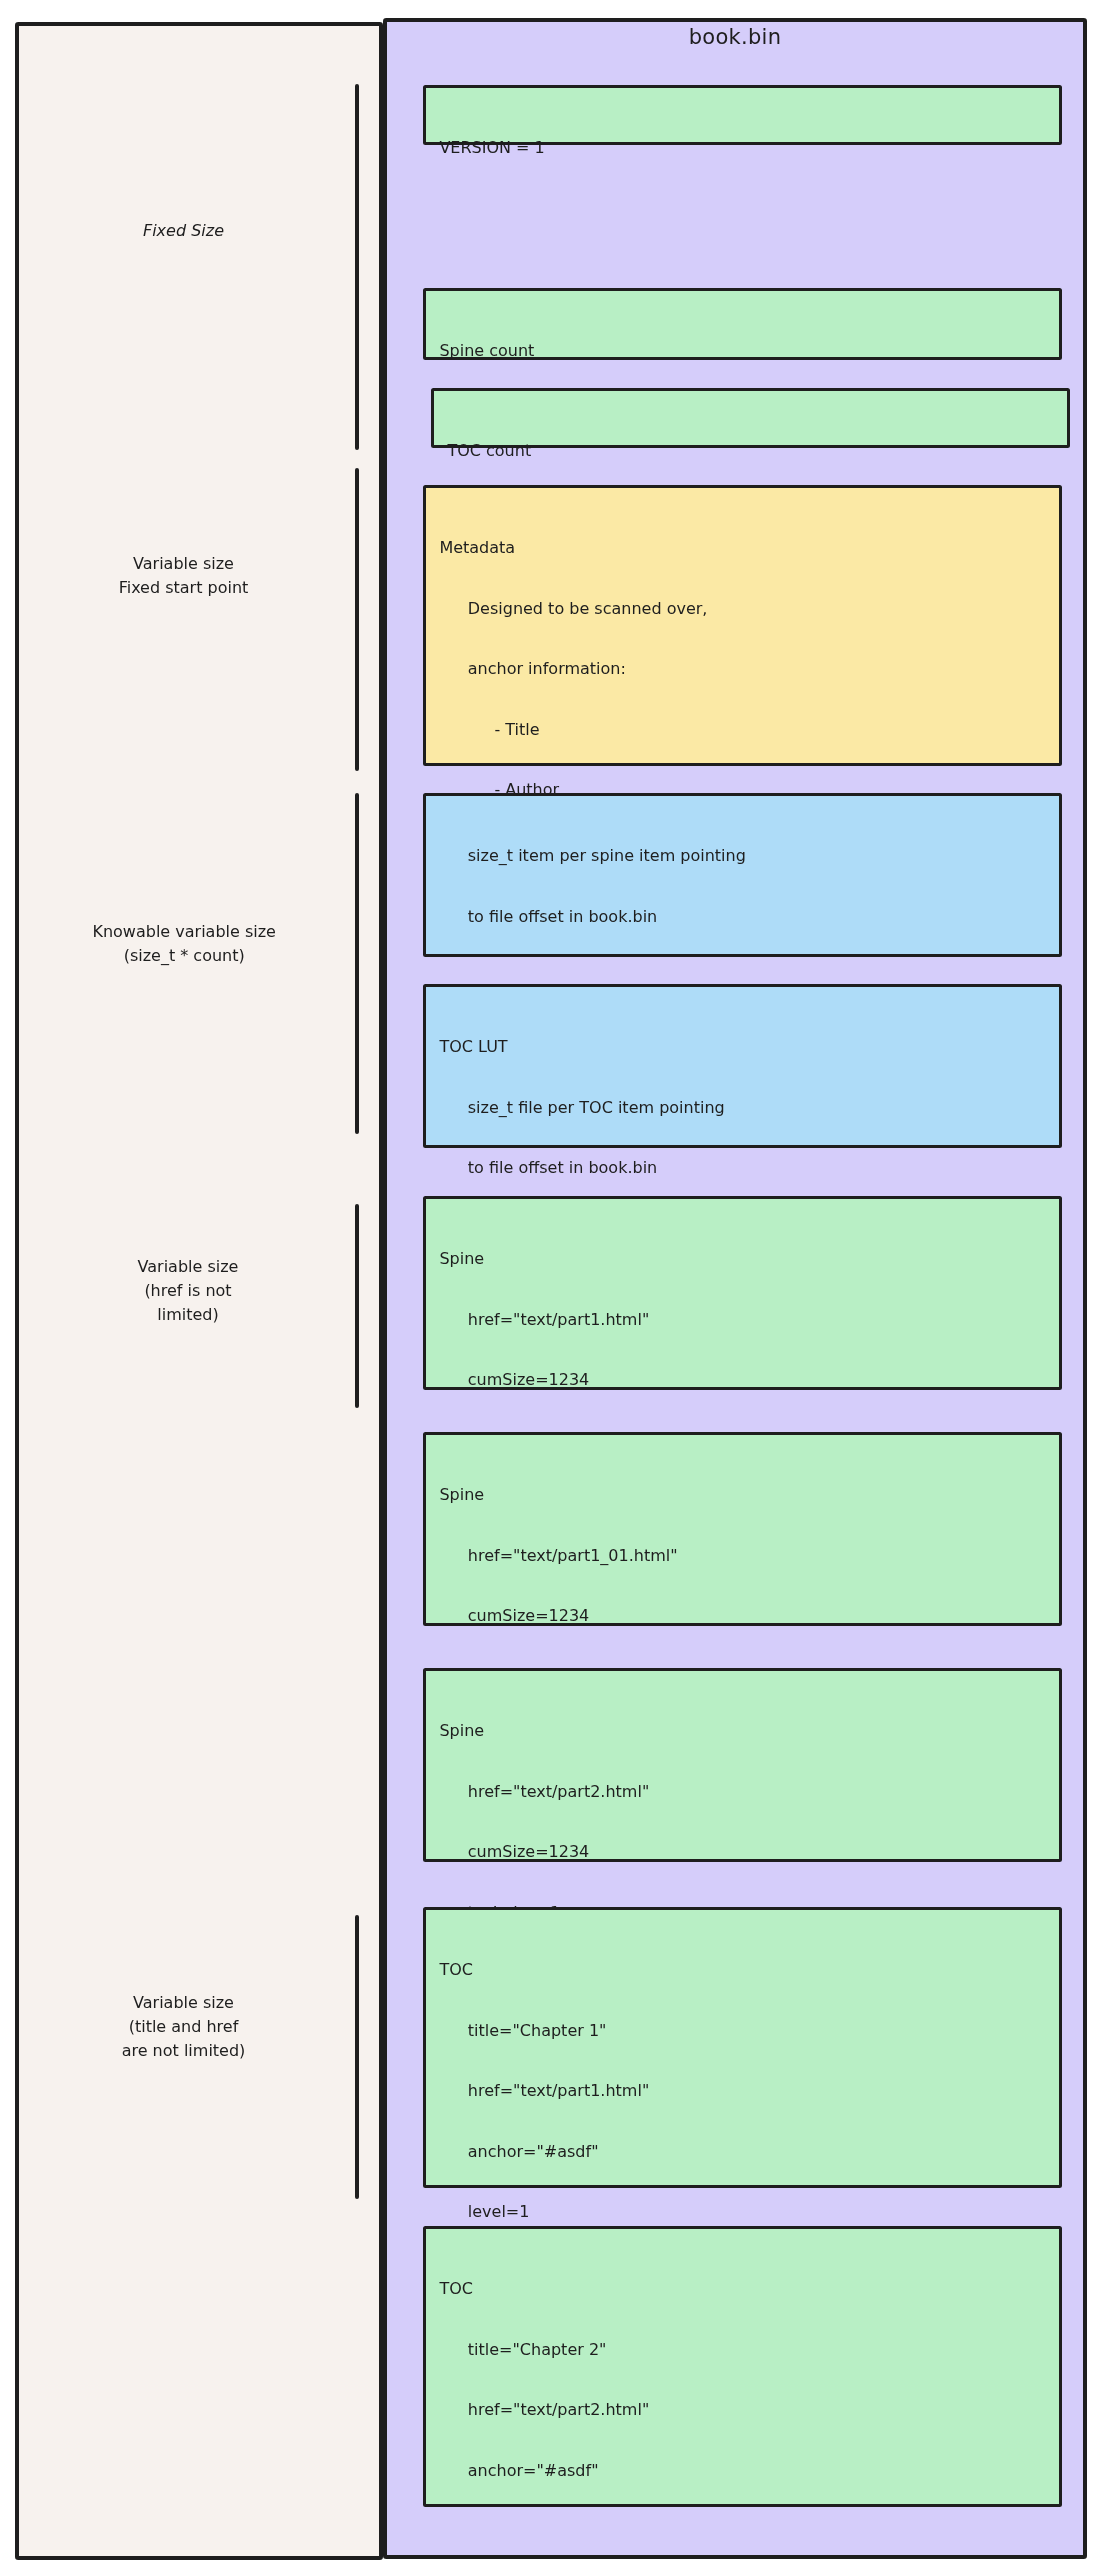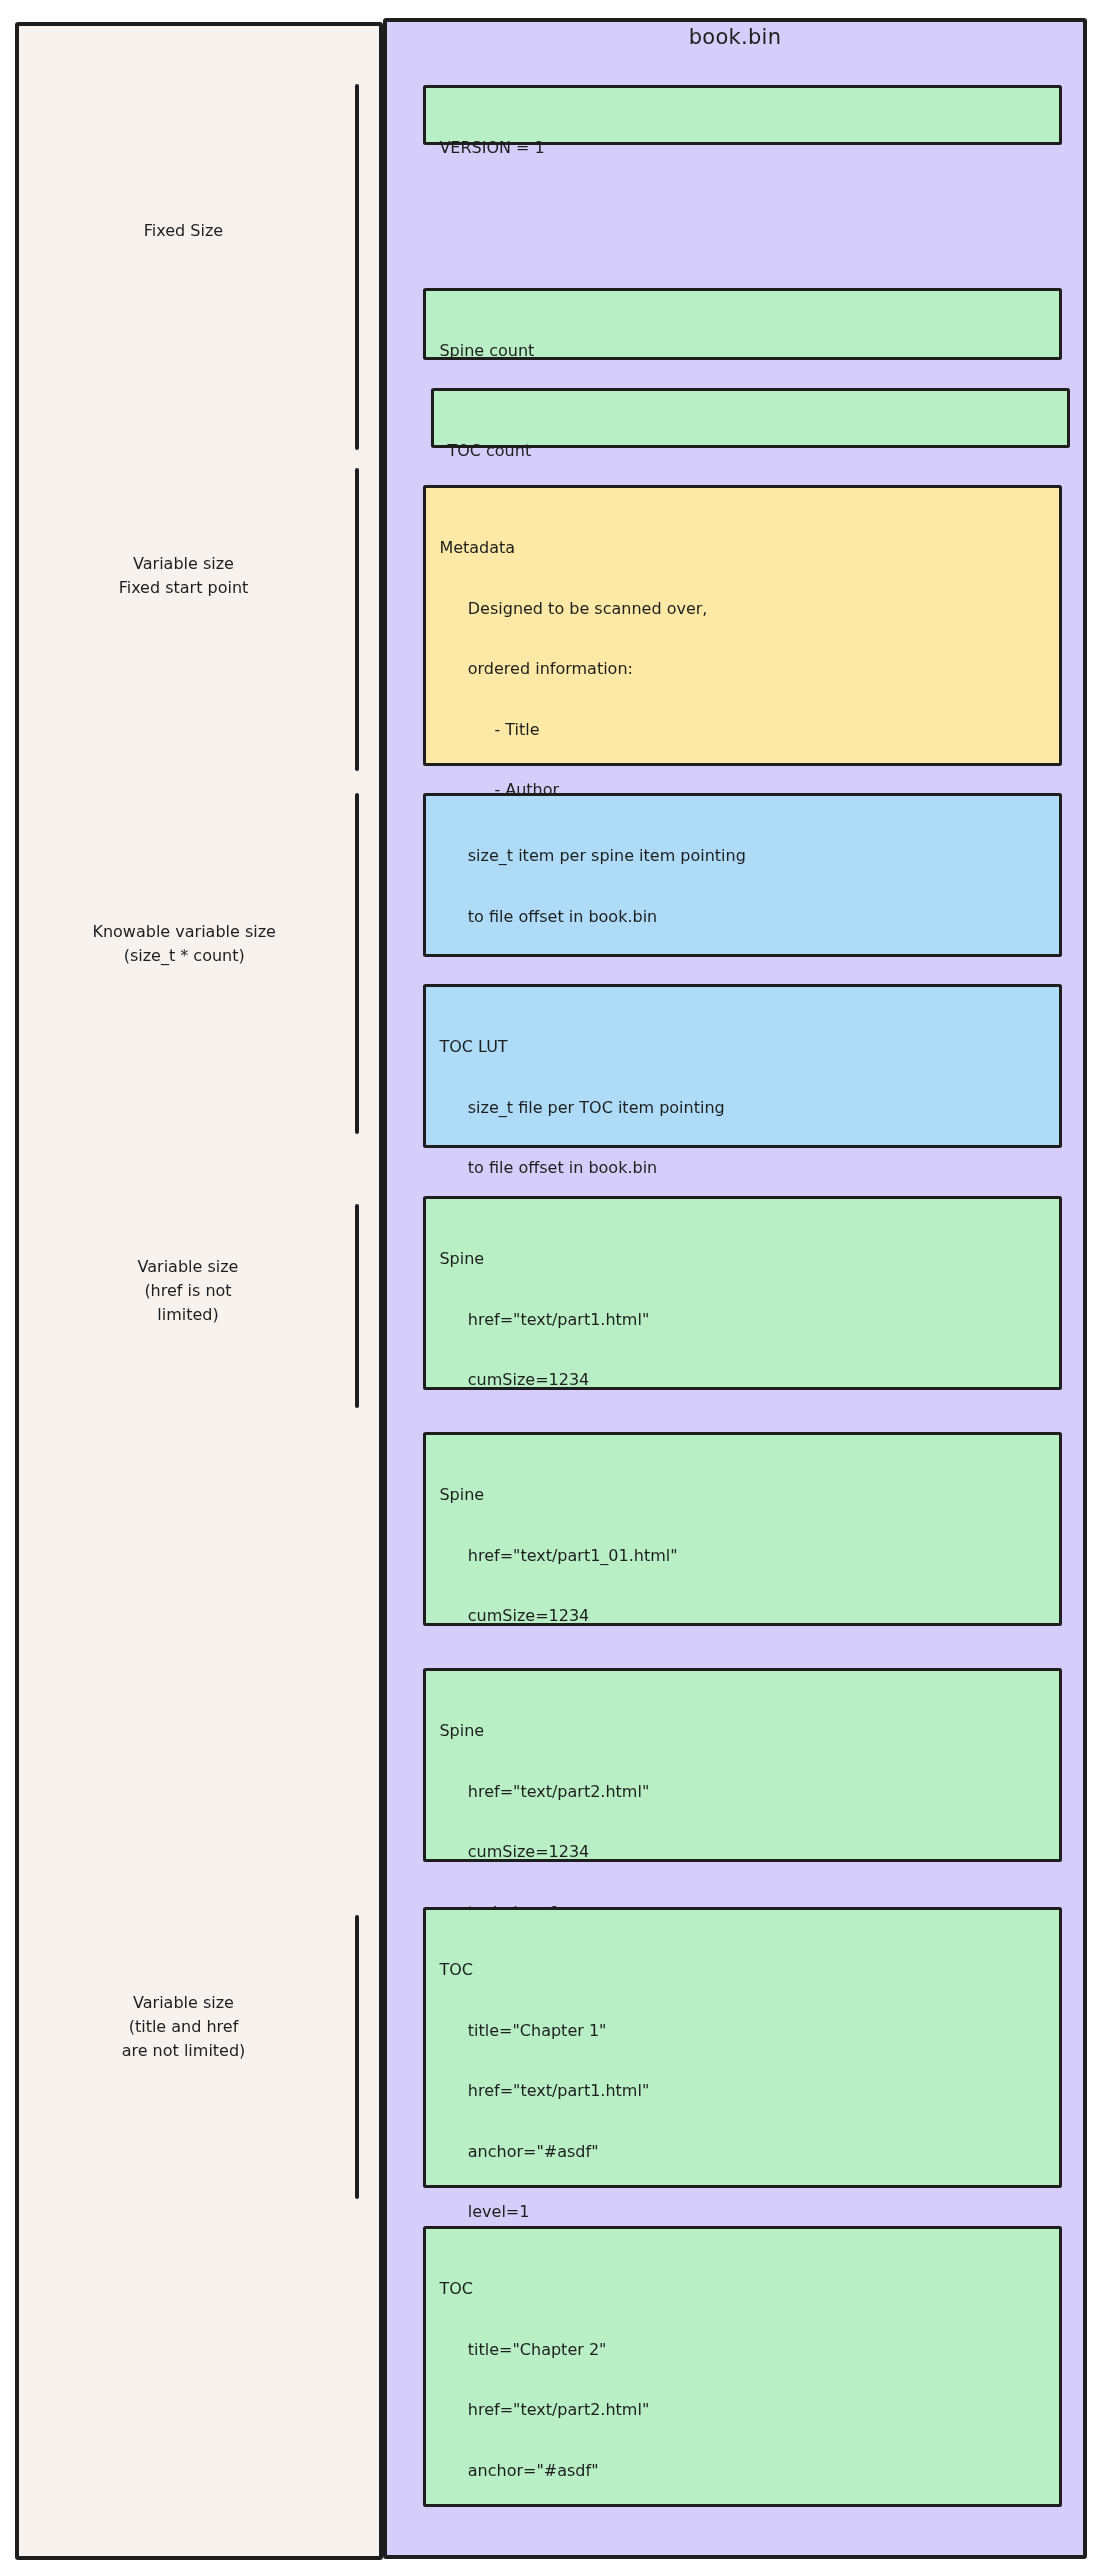--- a/index.html
+++ b/index.html
@@ -105,21 +105,21 @@
   <div class="panel" id="right-panel"></div>
 
   <div id="file-title">book.bin</div>
 
   <div class="rule" style="left:355px; top:84px;  height:366px;"></div>
   <div class="rule" style="left:355px; top:468px;  height:303px;"></div>
   <div class="rule" style="left:355px; top:793px;  height:341px;"></div>
   <div class="rule" style="left:355px; top:1204px; height:204px;"></div>
   <div class="rule" style="left:355px; top:1915px; height:284px;"></div>
 
-  <div class="caption" style="left:33px; top:219px;  width:301px;">Fixed Size</div>
+  <div class="caption" style="left:33px; top:219px;  width:301px;font-style:italic;">Fixed Size</div>
   <div class="caption" style="left:33px; top:552px;  width:301px;">Variable size
 Fixed start point</div>
   <div class="caption" style="left:16.7px; top:920px; width:335px;">Knowable variable size
 (size_t * count)</div>
   <div class="caption" style="left:50px; top:1255px; width:276px;">Variable size
 (href is not
 limited)</div>
   <div class="caption" style="left:33px; top:1991px; width:301px;">Variable size
 (title and href
 are not limited)</div>
@@ -133,21 +133,21 @@
     <span class="ln">Spine count</span>
   </div>
 
   <div class="box green" style="top:388px; height:60px;margin-left:8px;">
     <span class="ln">TOC count</span>
   </div>
 
   <div class="box yellow" style="top:485px; height:281px;">
     <span class="ln">Metadata</span>
     <span class="ln ind">Designed to be scanned over,</span>
-    <span class="ln ind">ordered information:</span>
+    <span class="ln ind">anchor information:</span>
     <span class="ln ind2">- Title</span>
     <span class="ln ind2">- Author</span>
     <span class="ln ind2">- Book cover path</span>
   </div>
 
   <div class="box blue" style="top:793px; height:164px;">
     <span class="ln ind">size_t item per spine item pointing</span>
     <span class="ln ind">to file offset in book.bin</span>
   </div>
 

